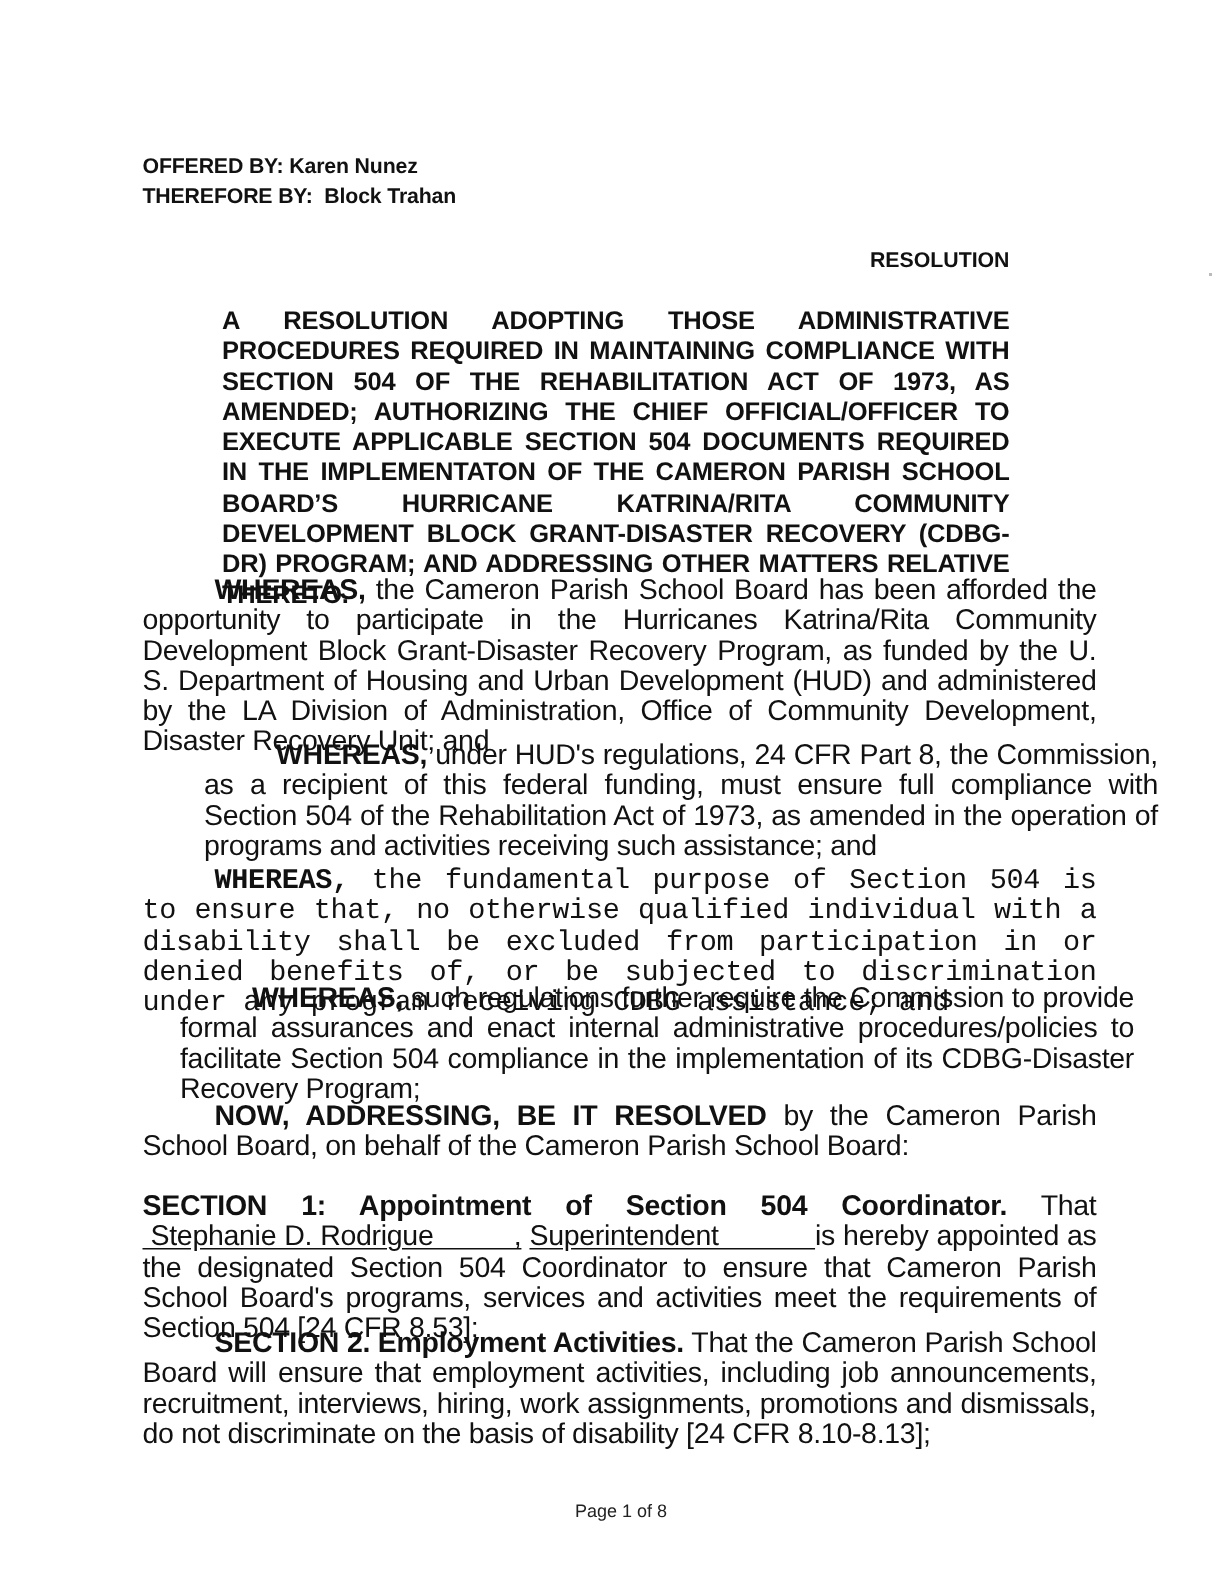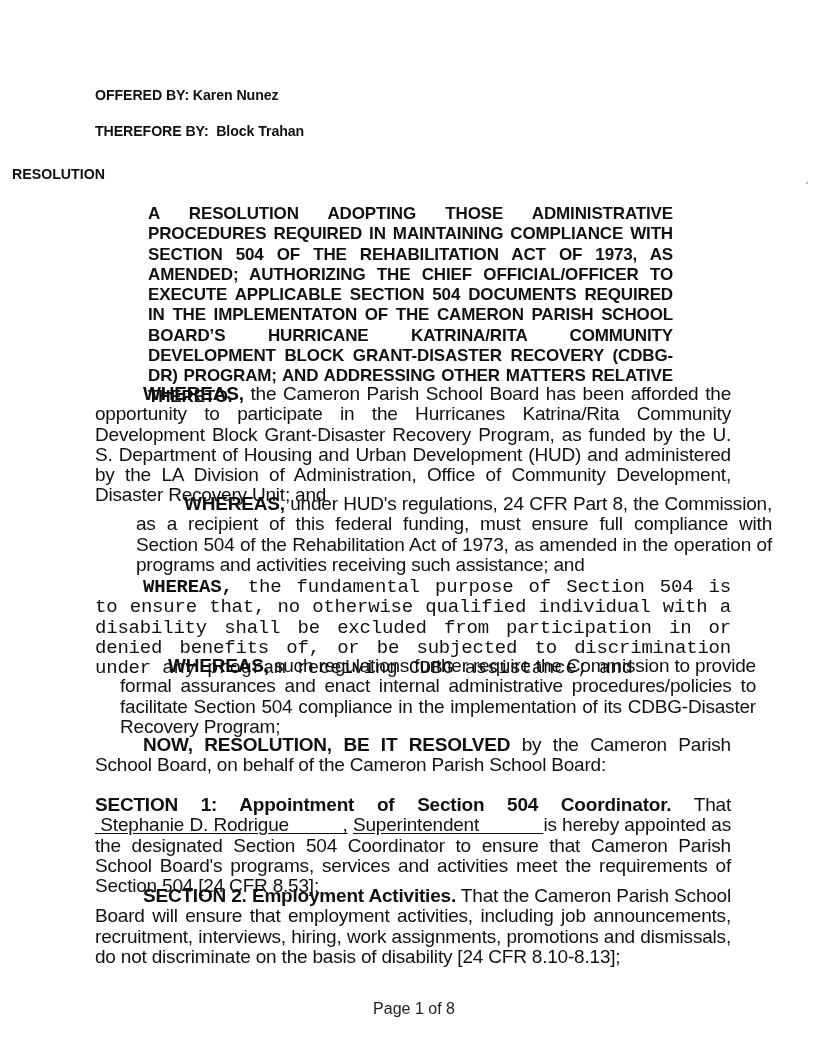--- a/index.html
+++ b/index.html
@@ -25,21 +25,21 @@
     .abs { position: absolute; }
     .bold { font-weight: bold; }
     .header-line {
       left: 95px;
       font-weight: bold;
       font-size: 14.2px;
       letter-spacing: -0.1px;
     }
     .title {
       left: 0; width: 673px;
-      text-align: left;
+      text-align: right;
       top: 166px;
       font-weight: bold;
       font-size: 14.2px;
       padding-left: 12px;
       box-sizing: border-box;
     }
     .caption {
       left: 148px;
       width: 525px;
       top: 204px;
@@ -60,58 +60,58 @@
     .indent { display: inline-block; width: 48px; }
     .u {
       text-decoration: underline;
       text-underline-offset: 2px;
       white-space: pre;
     }
     .footer {
       left: 0; width: 816px;
       top: 1000px;
       text-align: center;
-      font-size: 16px;
+      font-size: 12px;
       color: #222;
       padding-left: 12px;
       box-sizing: border-box;
     }
     .speck {
       left: 806px; top: 182px;
       width: 2px; height: 2px;
       background: #bbbbbb;
     }
   </style>
 </head>
 <body>
 
 <div class="page">
 
-  <div class="abs header-line" style="top:87px;">
+  <div class="abs header-line" style="top:103px;">
     <span>OFFERED BY:</span>
     <span>Karen Nunez</span>
   </div>
   <div class="abs header-line" style="top:123px;">
     <span>THEREFORE BY:</span>&nbsp;
     <span>Block Trahan</span>
   </div>
 
   <div class="abs title">RESOLUTION</div>
 
   <div class="abs caption">A RESOLUTION ADOPTING THOSE ADMINISTRATIVE PROCEDURES REQUIRED IN MAINTAINING COMPLIANCE WITH SECTION 504 OF THE REHABILITATION ACT OF 1973, AS AMENDED; AUTHORIZING THE CHIEF OFFICIAL/OFFICER TO EXECUTE APPLICABLE SECTION 504 DOCUMENTS REQUIRED IN THE IMPLEMENTATON OF THE CAMERON PARISH SCHOOL BOARD’S HURRICANE KATRINA/RITA COMMUNITY DEVELOPMENT BLOCK GRANT-DISASTER RECOVERY (CDBG-DR) PROGRAM; AND ADDRESSING OTHER MATTERS RELATIVE THERETO.</div>
 
   <div class="abs para" style="top:384px;"><span class="indent"></span><span class="bold">WHEREAS,</span><span> the Cameron Parish School Board has been afforded the opportunity to participate in the Hurricanes Katrina/Rita Community Development Block Grant-Disaster Recovery Program, as funded by the U. S. Department of Housing and Urban Development (HUD) and administered by the LA Division of Administration, Office of Community Development, Disaster Recovery Unit; and</span></div>
 
   <div class="abs para" style="top:494px;margin-left:41px;"><span class="indent"></span><span class="bold">WHEREAS,</span><span> under HUD's regulations, 24 CFR Part 8, the Commission, as a recipient of this federal funding, must ensure full compliance with Section 504 of the Rehabilitation Act of 1973, as amended in the operation of programs and activities receiving such assistance; and</span></div>
 
   <div class="abs para" style="top:577px;font-family:Liberation Mono, monospace;"><span class="indent"></span><span class="bold">WHEREAS,</span><span> the fundamental purpose of Section 504 is to ensure that, no otherwise qualified individual with a disability shall be excluded from participation in or denied benefits of, or be subjected to discrimination under any program receiving CDBG assistance; and</span></div>
 
   <div class="abs para" style="top:656px;margin-left:25px;"><span class="indent"></span><span class="bold">WHEREAS,</span><span> such regulations further require the Commission to provide formal assurances and enact internal administrative procedures/policies to facilitate Section 504 compliance in the implementation of its CDBG-Disaster Recovery Program;</span></div>
 
-  <div class="abs para" style="top:735px;"><span class="indent"></span><span class="bold">NOW, RESOLUTION, BE IT RESOLVED</span><span> by the Cameron Parish School Board, on behalf of the Cameron Parish School Board:</span></div>
+  <div class="abs para" style="top:735px;"><span class="indent"></span><span class="bold">NOW, ADDRESSING, BE IT RESOLVED</span><span> by the Cameron Parish School Board, on behalf of the Cameron Parish School Board:</span></div>
 
   <div class="abs para" style="top:795px;"><span class="bold">SECTION 1:  Appointment of Section 504 Coordinator.</span><span>  That </span><span class="u"> Stephanie D. Rodrigue          ,</span> <span class="u">Superintendent            </span><span>is hereby appointed as the designated Section 504 Coordinator to ensure that Cameron Parish School Board's programs, services and activities meet the requirements of Section 504 [24 CFR 8.53];</span></div>
 
   <div class="abs para" style="top:886px;"><span class="indent"></span><span class="bold">SECTION 2.  Employment Activities.</span><span>  That the Cameron Parish School Board will ensure that employment activities, including job announcements, recruitment, interviews, hiring, work assignments, promotions and dismissals, do not discriminate on the basis of disability [24 CFR 8.10-8.13];</span></div>
 
   <div class="abs footer">Page 1 of 8</div>
 
   <div class="abs speck"></div>
 </div>
 

